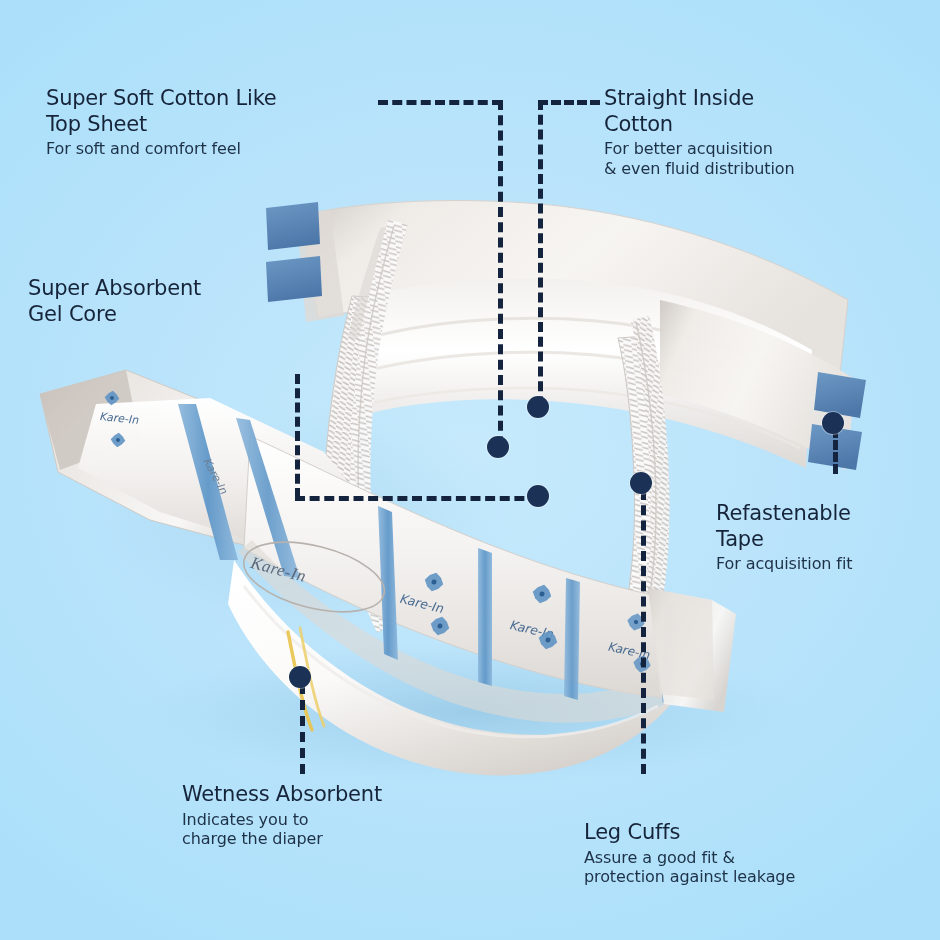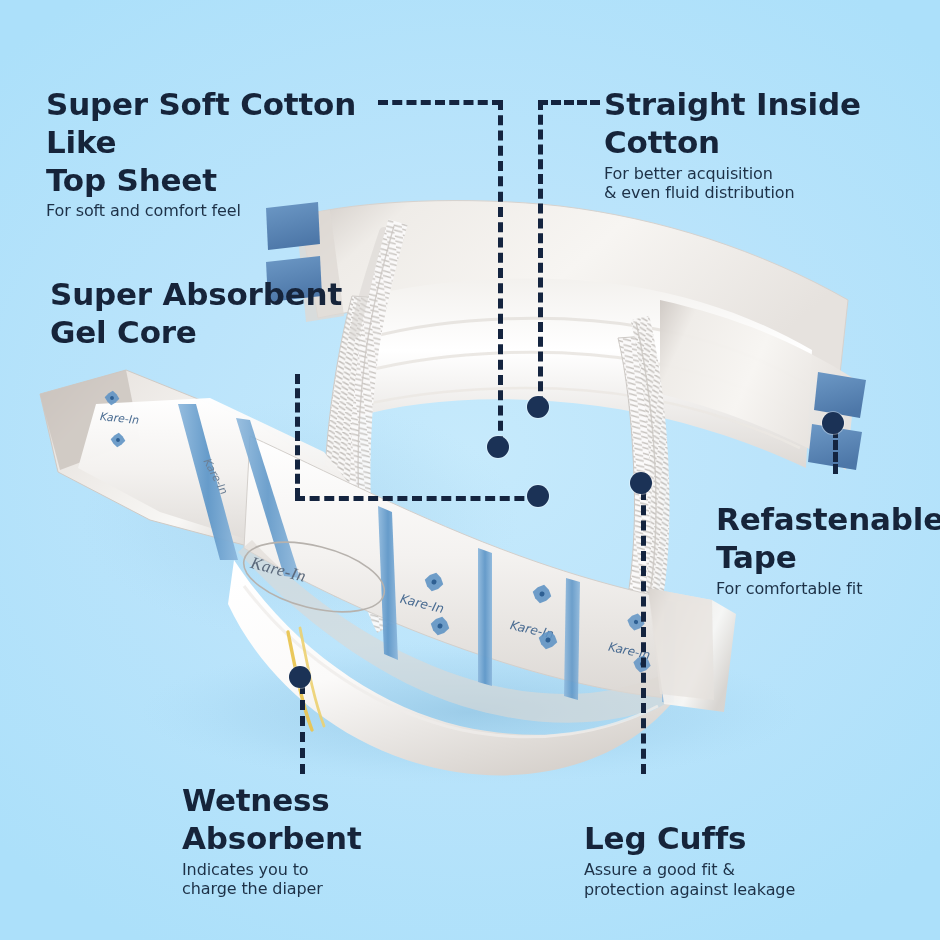--- a/index.html
+++ b/index.html
@@ -13,40 +13,40 @@
     height: 940px;
     overflow: hidden;
     font-family: "DejaVu Sans", "Liberation Sans", sans-serif;
     background:
       radial-gradient(ellipse 70% 60% at 50% 48%, #c6eafc 0%, #bbe4fb 45%, #ace0fa 100%);
   }
 
   
   .callout { position: absolute; }
   .callout .title {
-    font-weight: 700;
-    font-size: 31px;
+    font-weight: 400;
+    font-size: 21px;
     line-height: 1.22;
     color: #16243a;
     letter-spacing: -0.2px;
     white-space: pre-line;
   }
   .callout .desc {
     font-weight: 400;
     font-size: 16px;
     line-height: 1.24;
     color: #1d3147;
     letter-spacing: -0.1px;
     white-space: pre-line;
     margin-top: 2px;
   }
 
   #co-topsheet  { left: 46px;  top: 86px;  width: 340px; }
   #co-channel   { left: 604px; top: 86px;  width: 330px; }
-  #co-gelcore   { left: 50px;  top: 276px; width: 340px; }
+  #co-gelcore   { left: 28px;  top: 276px; width: 340px; }
   #co-tape      { left: 716px; top: 478px; width: 224px; margin-top: 23px; }
   #co-wetness   { left: 182px; top: 782px; width: 300px; }
   #co-legcuffs  { left: 584px; top: 820px; width: 340px; }
 
   
   .conn { position: absolute; }
   .dash-h {
     position: absolute;
     height: 0;
     border-top: 5px dashed #14243f;
@@ -325,21 +325,21 @@
   </div>
 
   <div class="callout" id="co-gelcore">
     <div class="title">Super Absorbent
 Gel Core</div>
   </div>
 
   <div class="callout" id="co-tape">
     <div class="title">Refastenable
 Tape</div>
-    <div class="desc">For comfortable fit</div>
+    <div class="desc">For acquisition fit</div>
   </div>
 
   <div class="callout" id="co-wetness">
     <div class="title">Wetness Absorbent</div>
     <div class="desc">Indicates you to
 charge the diaper</div>
   </div>
 
   <div class="callout" id="co-legcuffs">
     <div class="title">Leg Cuffs</div>

